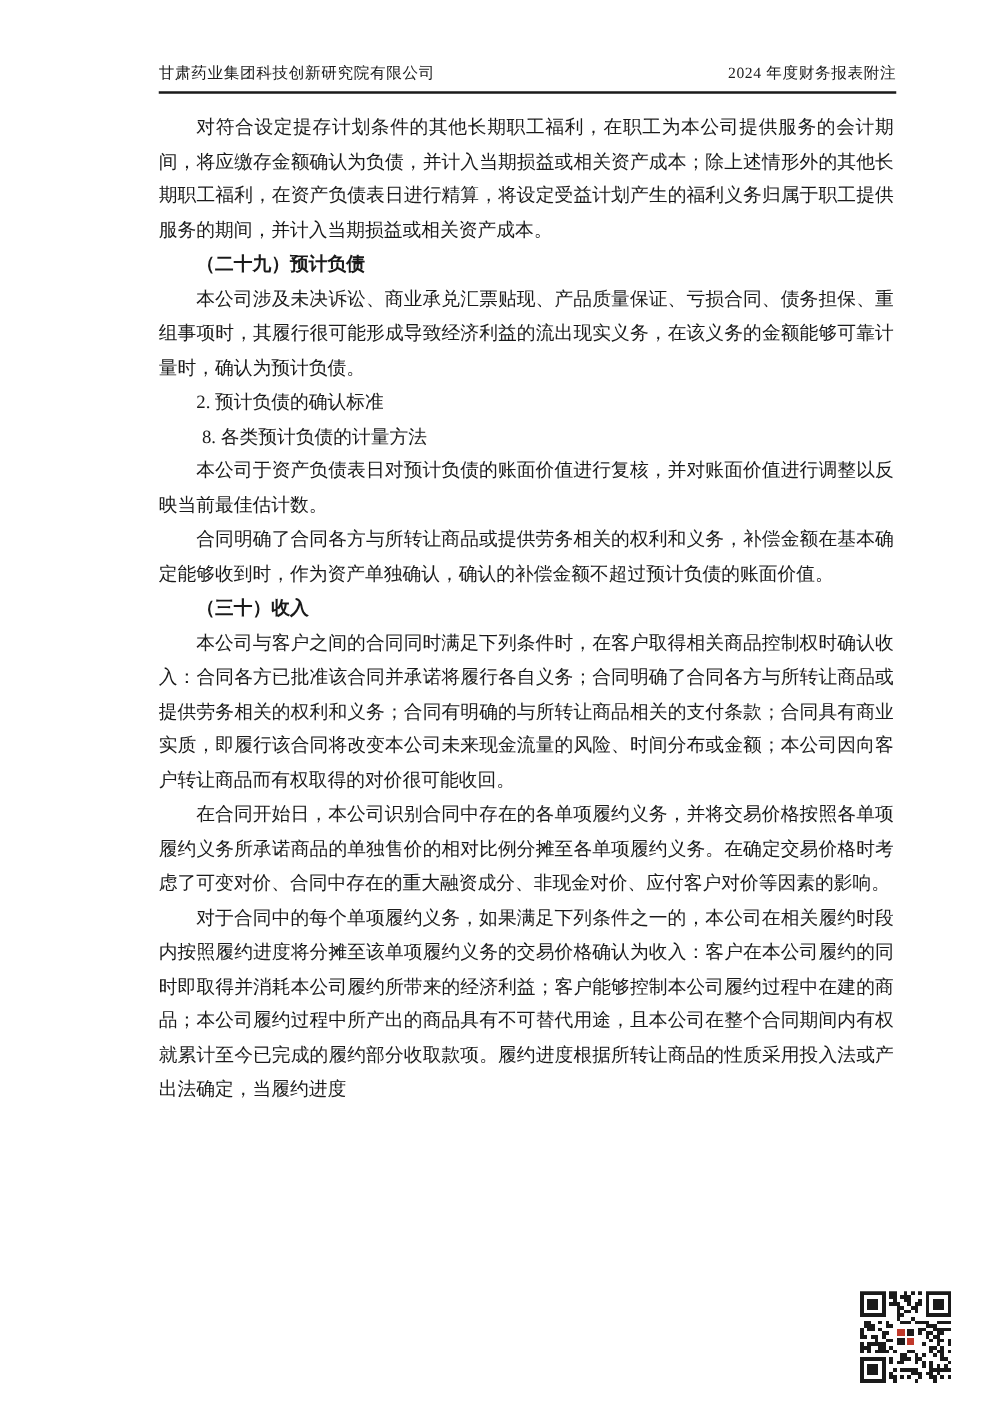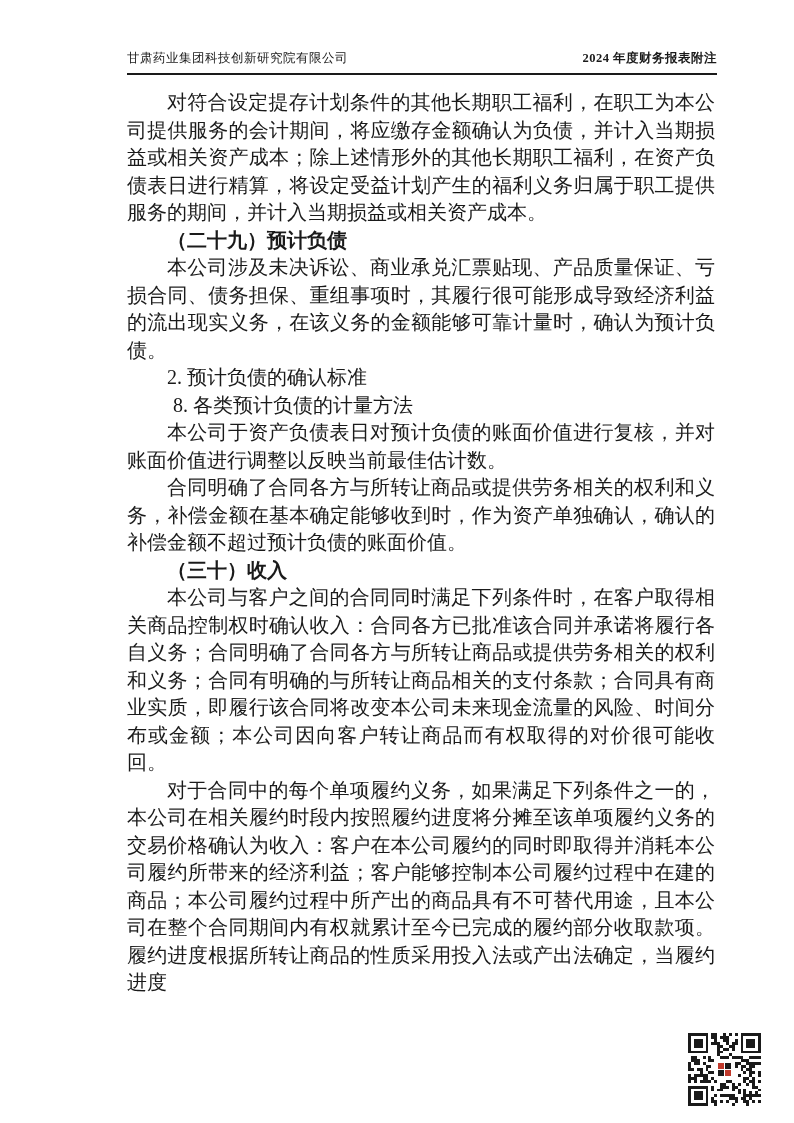--- a/index.html
+++ b/index.html
@@ -9,25 +9,25 @@
   }
   .page{position:absolute;inset:0;}
   
   .header{
     position:absolute;left:127px;width:590px;top:50px;
     display:flex;justify-content:space-between;align-items:flex-end;
     font-size:12.5px;letter-spacing:0.5px;
     padding-bottom:6px;border-bottom:2px solid #1a1a1a;gap:20px;
   }
   .header .left{white-space:nowrap;}
-  .header .right{white-space:nowrap;font-weight:bold;}
+  .header .right{white-space:nowrap;}
   
   .doc-body{
     position:absolute;left:127px;width:588px;top:89px;
-    font-size:20px;line-height:27.5px;text-align:justify;
+    font-size:15px;line-height:27.5px;text-align:justify;
   }
   .doc-body p{margin:0;text-indent:2em;}
   .doc-body p.heading{font-weight:bold;}
   .doc-body p.sub2{text-indent:2.3em;}
   
   .footer{
     position:absolute;left:127px;width:588px;top:1046px;
     text-align:center;font-size:13px;
   }
   
@@ -47,20 +47,21 @@
   <div class="doc-body">
     <p>对符合设定提存计划条件的其他长期职工福利，在职工为本公司提供服务的会计期间，将应缴存金额确认为负债，并计入当期损益或相关资产成本；除上述情形外的其他长期职工福利，在资产负债表日进行精算，将设定受益计划产生的福利义务归属于职工提供服务的期间，并计入当期损益或相关资产成本。</p>
     <p class="heading">（二十九）预计负债</p>
     <p>本公司涉及未决诉讼、商业承兑汇票贴现、产品质量保证、亏损合同、债务担保、重组事项时，其履行很可能形成导致经济利益的流出现实义务，在该义务的金额能够可靠计量时，确认为预计负债。</p>
     <p>2. 预计负债的确认标准</p>
     <p class="sub2">8. 各类预计负债的计量方法</p>
     <p>本公司于资产负债表日对预计负债的账面价值进行复核，并对账面价值进行调整以反映当前最佳估计数。</p>
     <p>合同明确了合同各方与所转让商品或提供劳务相关的权利和义务，补偿金额在基本确定能够收到时，作为资产单独确认，确认的补偿金额不超过预计负债的账面价值。</p>
     <p class="heading">（三十）收入</p>
     <p>本公司与客户之间的合同同时满足下列条件时，在客户取得相关商品控制权时确认收入：合同各方已批准该合同并承诺将履行各自义务；合同明确了合同各方与所转让商品或提供劳务相关的权利和义务；合同有明确的与所转让商品相关的支付条款；合同具有商业实质，即履行该合同将改变本公司未来现金流量的风险、时间分布或金额；本公司因向客户转让商品而有权取得的对价很可能收回。</p>
+    <p>在合同开始日，本公司识别合同中存在的各单项履约义务，并将交易价格按照各单项履约义务所承诺商品的单独售价的相对比例分摊至各单项履约义务。在确定交易价格时考虑了可变对价、合同中存在的重大融资成分、非现金对价、应付客户对价等因素的影响。</p>
     <p>对于合同中的每个单项履约义务，如果满足下列条件之一的，本公司在相关履约时段内按照履约进度将分摊至该单项履约义务的交易价格确认为收入：客户在本公司履约的同时即取得并消耗本公司履约所带来的经济利益；客户能够控制本公司履约过程中在建的商品；本公司履约过程中所产出的商品具有不可替代用途，且本公司在整个合同期间内有权就累计至今已完成的履约部分收取款项。履约进度根据所转让商品的性质采用投入法或产出法确定，当履约进度</p>
   </div>
 
 
   <div class="qr-wrap">
     <svg id="qr-svg" viewBox="0 0 25 26" shape-rendering="crispEdges" aria-hidden="true">
         <rect x="8" y="0" width="1" height="1" fill="#1a1a1a"></rect>
         <rect x="9" y="0" width="1" height="1" fill="#1a1a1a"></rect>
         <rect x="12" y="0" width="1" height="1" fill="#1a1a1a"></rect>
         <rect x="14" y="0" width="1" height="1" fill="#1a1a1a"></rect>

